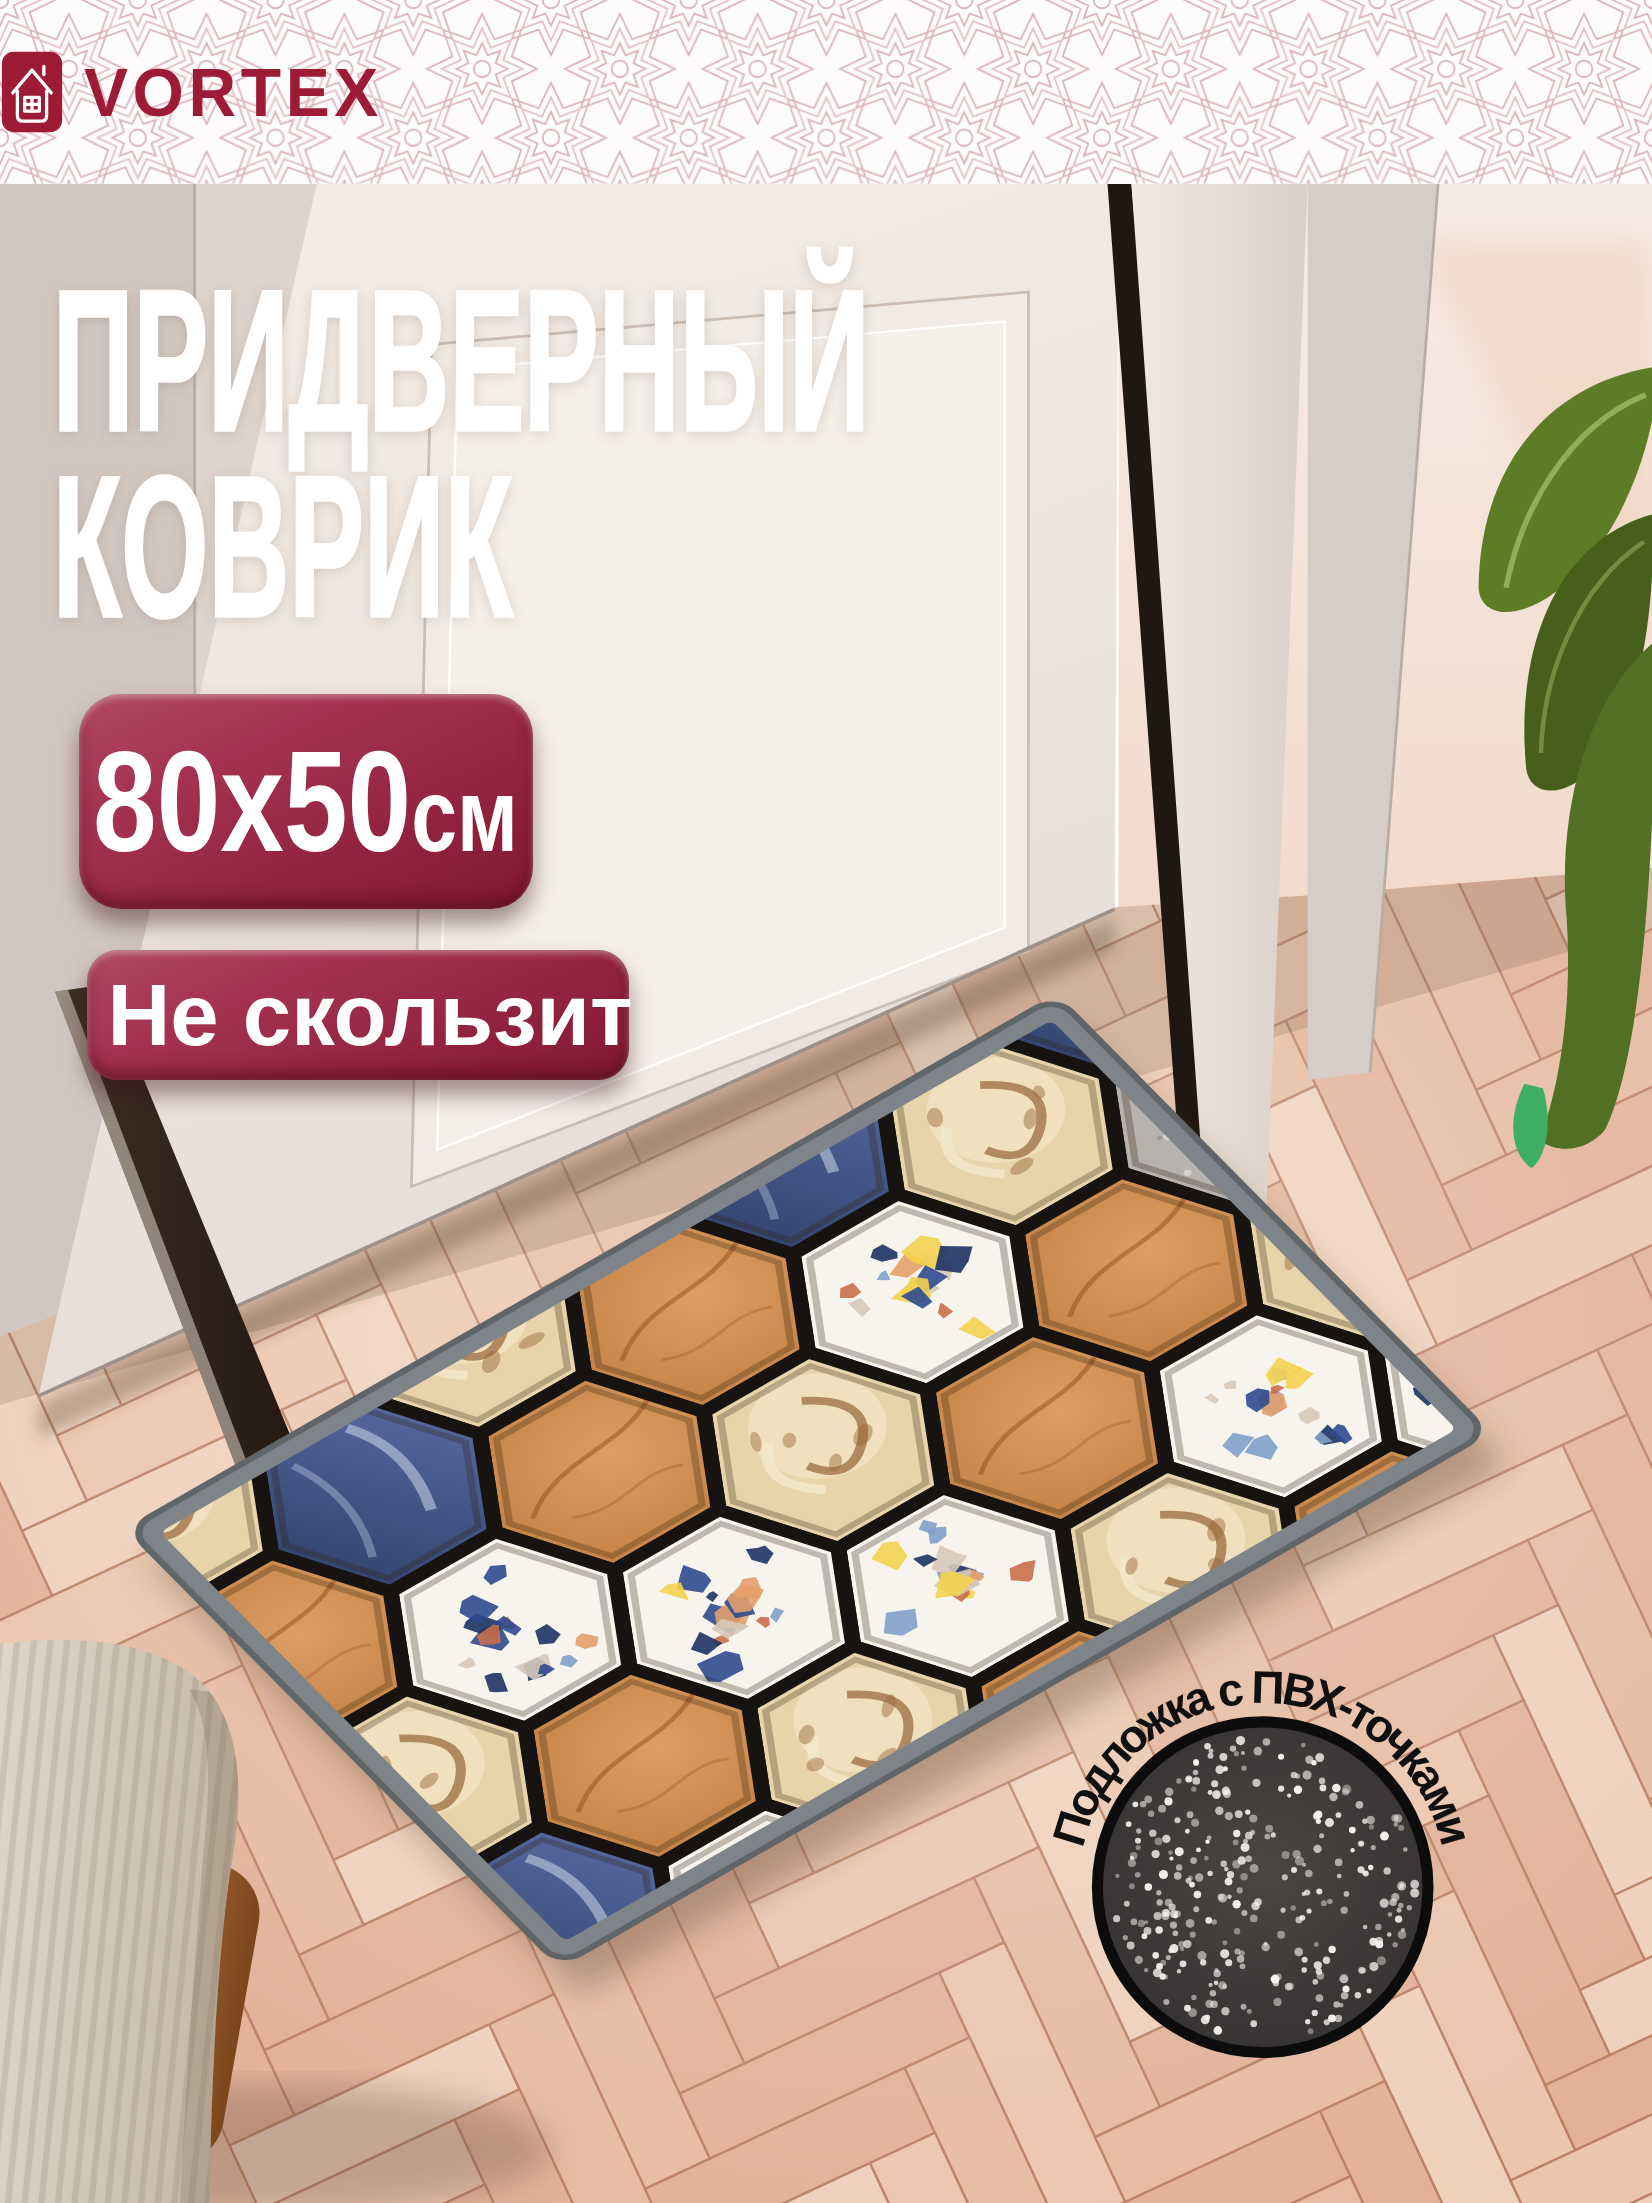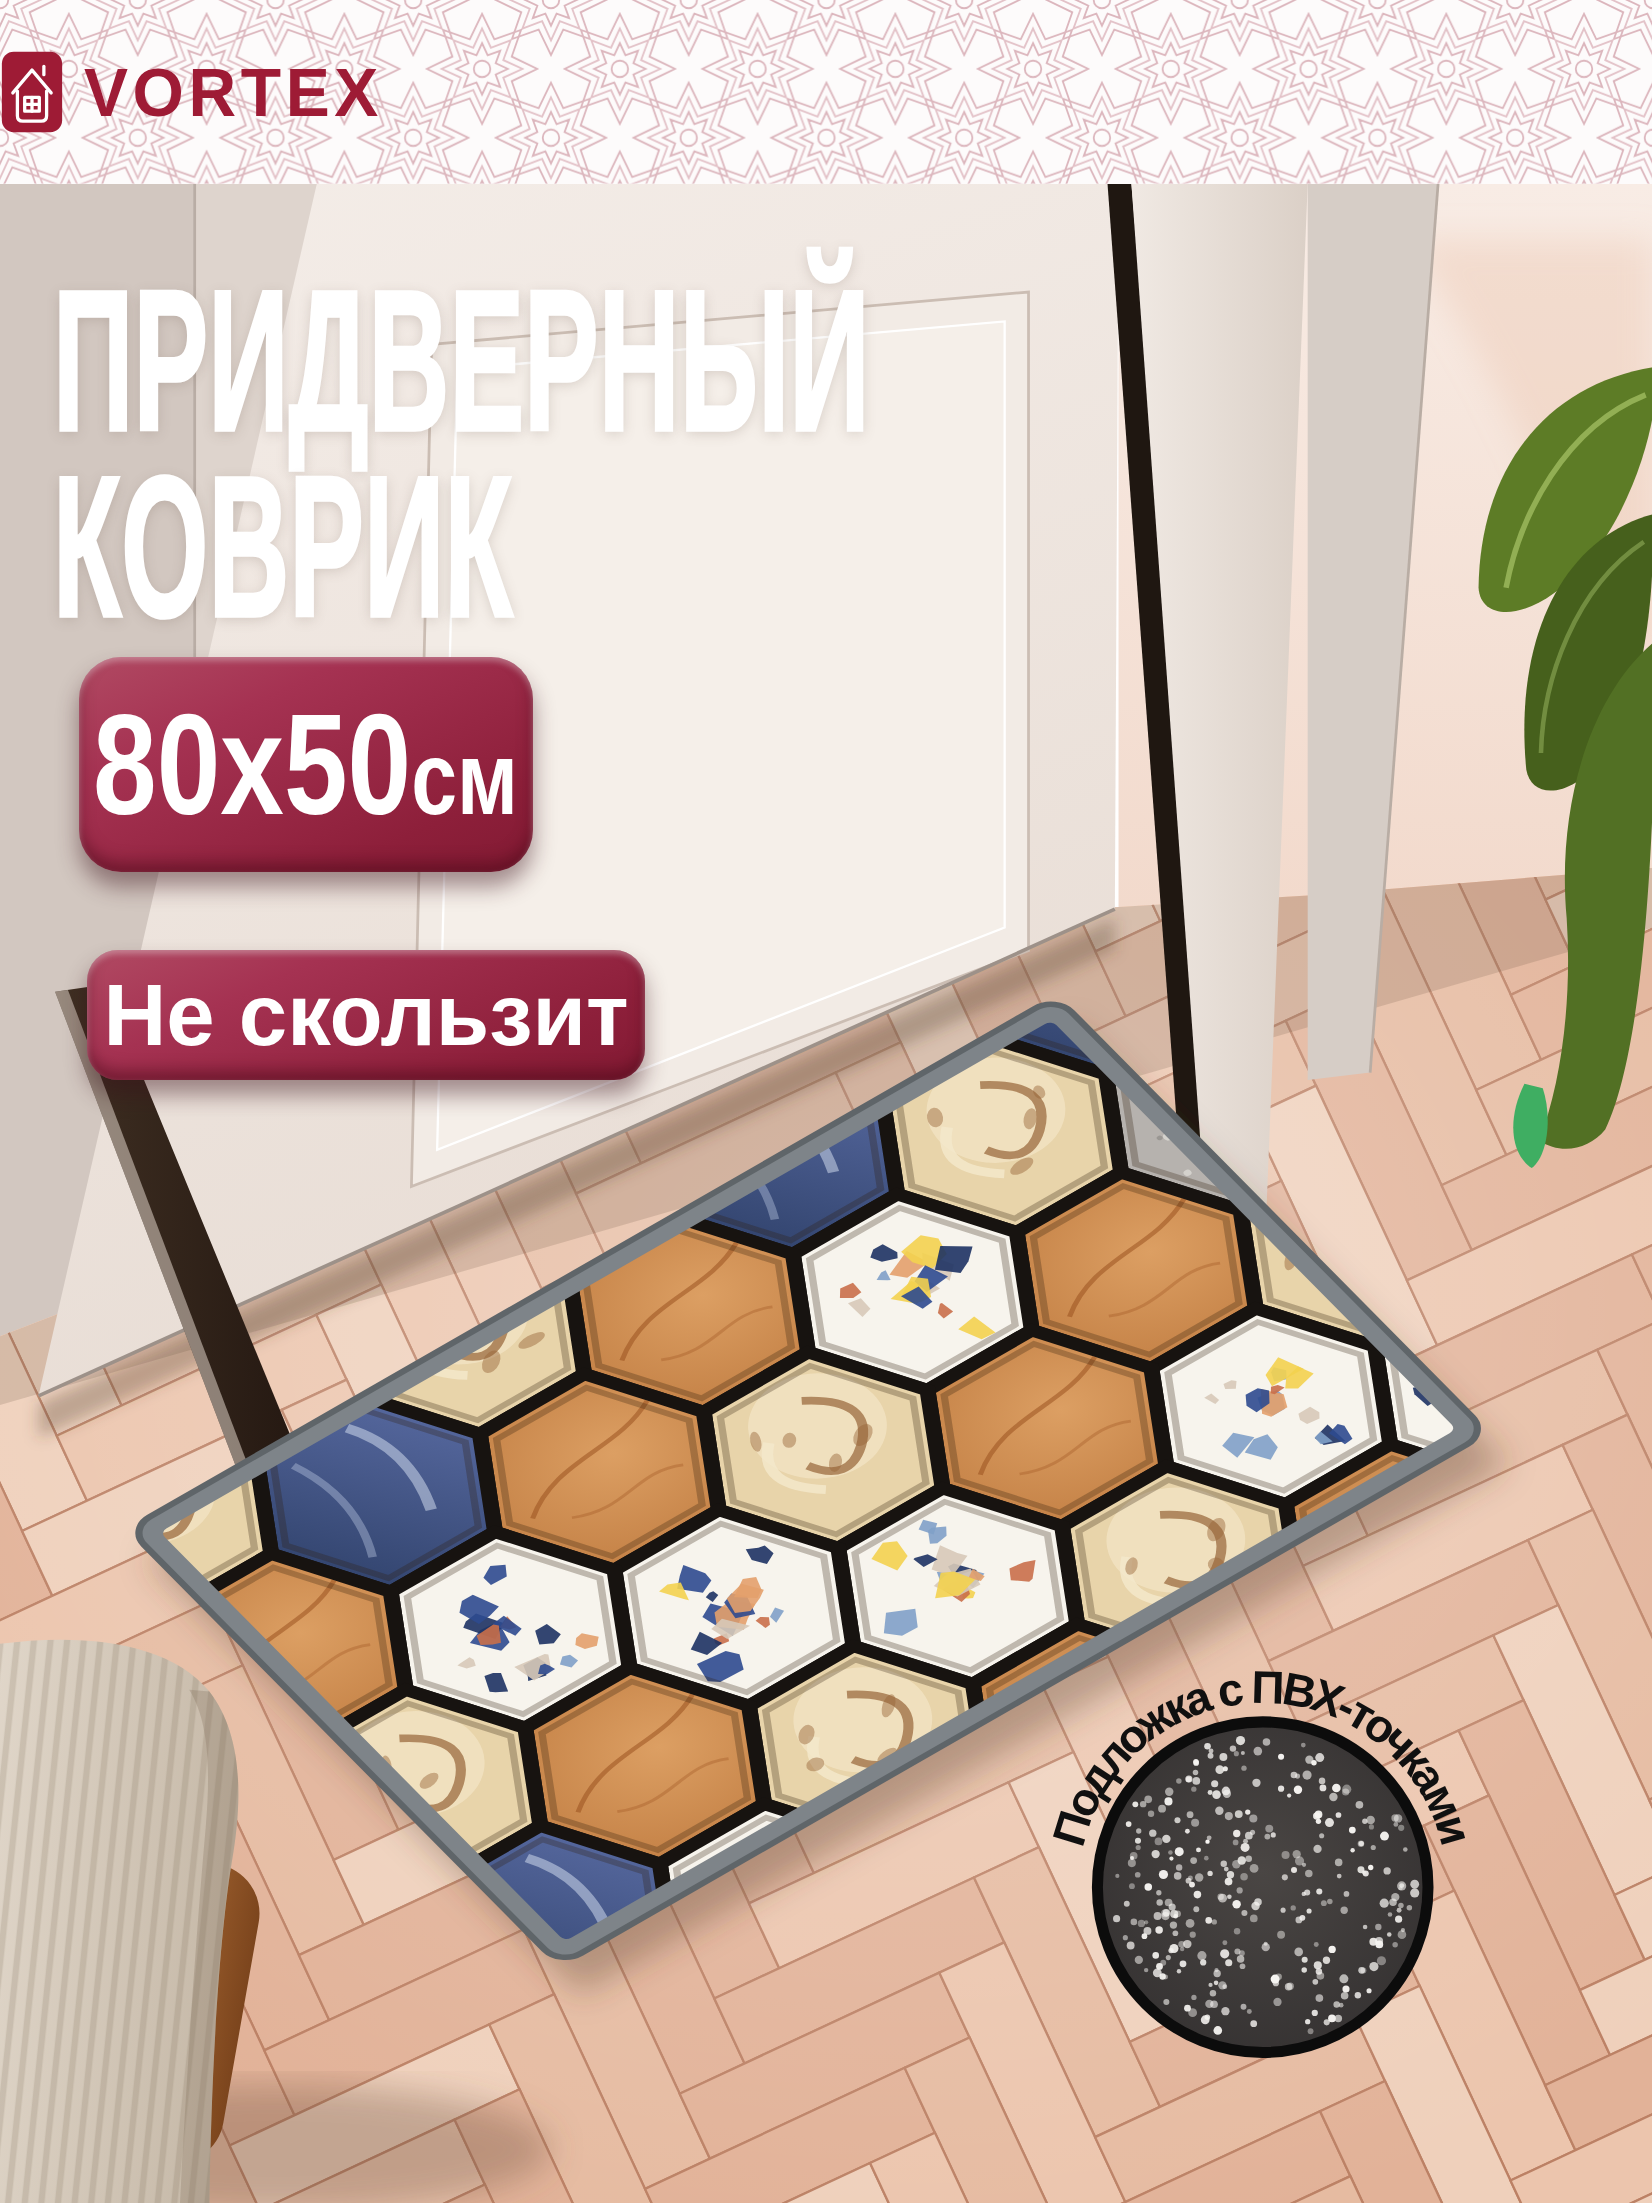--- a/index.html
+++ b/index.html
@@ -18,25 +18,25 @@
          font-weight:700;font-size:200px;line-height:.93;
          transform:scaleX(.56);transform-origin:left top;
          -webkit-text-stroke:3.7px #ffffff;
          text-shadow:0 2.8px 16.5px rgba(110,90,80,.25);white-space:nowrap;}
   
   .badge{position:absolute;z-index:6;color:#fff;display:flex;align-items:center;justify-content:center;
          background:linear-gradient(155deg,#b14a63 0%,#a53252 30%,#8d1f3a 78%,#821a33 100%);
          box-shadow:0 14.7px 22px rgba(60,18,26,.45),
                     inset 0 3.7px 6.4px rgba(255,255,255,.35),
                     inset 0 -9.2px 14.7px rgba(70,8,22,.5);}
-  .badge-size{left:79px;top:657px;width:454px;height:215px;border-radius:42px;}
+  .badge-size{left:79px;top:694px;width:454px;height:215px;border-radius:42px;}
   .badge-size .num{font-size:143px;font-weight:700;transform:scaleX(.8);transform-origin:center;white-space:nowrap;}
   .badge-size .num .unit{font-size:103px;}
-  .badge-feature{left:87px;top:950px;width:558px;height:130px;border-radius:31px;
-                 font-size:87px;font-weight:700;white-space:nowrap;}
+  .badge-feature{left:87px;top:950px;width:518px;height:130px;border-radius:31px;
+                 font-size:87px;font-weight:700;white-space:nowrap;padding-left:24px;}
 </style>
 </head>
 <body>
 
 <div class="canvas">
 
   <svg class="scene" viewBox="0 0 1800 2400">
     <defs>
       <linearGradient id="doorGrad" x1="0" y1="0" x2="0.3" y2="1">
         <stop offset="0" stop-color="#f4ede8"></stop>

